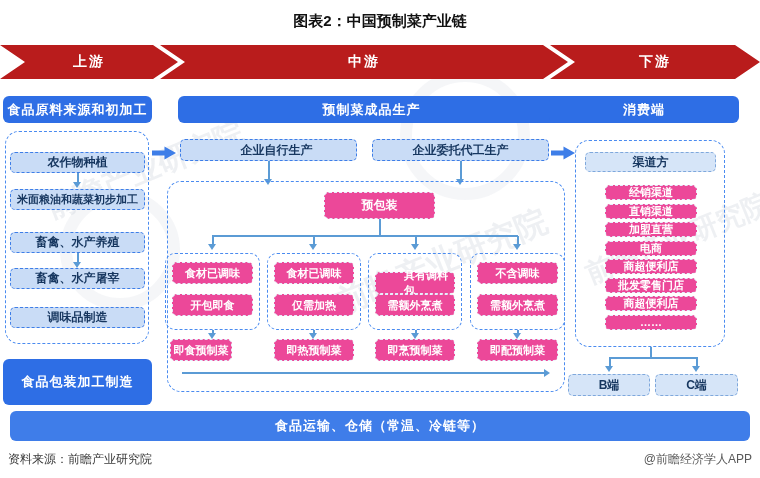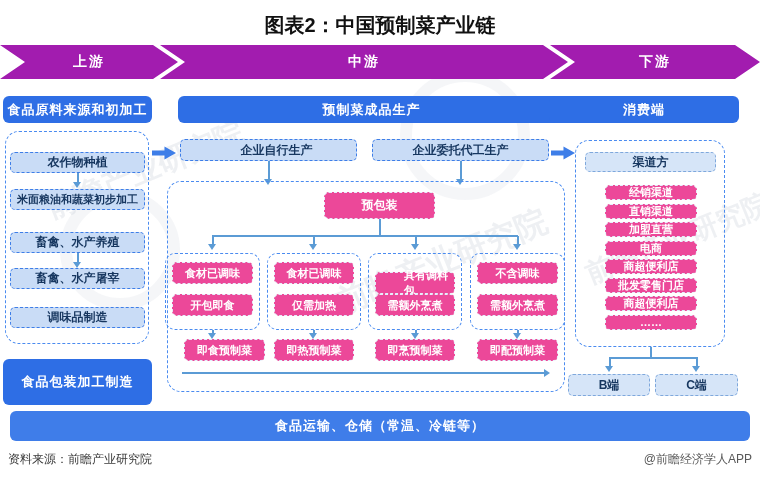--- a/index.html
+++ b/index.html
@@ -1,21 +1,21 @@
 <!DOCTYPE html>
 <html><head>
 <meta charset="utf-8">
 <style>
   * { margin:0; padding:0; box-sizing:border-box; }
   body { background:#ffffff; font-family:"Liberation Sans","DejaVu Sans",sans-serif; }
   .canvas { position:relative; width:760px; height:478px; background:#fff; overflow:hidden; }
   .abs { position:absolute; }
 
   
-  .chev { top:45px; height:34px; background:#a21caf; color:#fff; font-weight:bold; font-size:14px;
+  .chev { top:45px; height:34px; background:#b91c1c; color:#fff; font-weight:bold; font-size:14px;
           letter-spacing:2px; display:flex; align-items:center; justify-content:center;
           clip-path:polygon(0 0, calc(100% - 25px) 0, 100% 50%, calc(100% - 25px) 100%, 0 100%, 25px 50%); }
 
   
   .solid-hdr { background:#2E6EE5; color:#fff; font-weight:bold; font-size:13px; border-radius:6px;
                display:flex; align-items:center; justify-content:center; letter-spacing:1px; }
 
   
   .lightbox { background:#C9DCF6; border:1px dashed #3E7EE8; border-radius:5px; color:#16365F;
               font-weight:bold; font-size:12px; display:flex; align-items:center; justify-content:center; }
@@ -35,21 +35,21 @@
   
   .vline { width:1.5px; background:#5B9BD5; }
   .hline { height:1.5px; background:#5B9BD5; }
   .ah-down { width:0; height:0; border-left:4px solid transparent; border-right:4px solid transparent;
              border-top:6px solid #5B9BD5; }
   .ah-right { width:0; height:0; border-top:4px solid transparent; border-bottom:4px solid transparent;
               border-left:6px solid #5B9BD5; }
   .fatarrow { background:#3E7EE8;
               clip-path:polygon(0 32%, 52% 32%, 52% 4%, 100% 50%, 52% 96%, 52% 68%, 0 68%); }
 
-  .title { top:12px; left:0; width:760px; text-align:center; font-size:20px; font-weight:bold; color:#111; }
+  .title { top:12px; left:0; width:760px; text-align:center; font-size:15px; font-weight:bold; color:#111; }
   .degree { color:#5B9BD5; font-weight:bold; font-size:12px; text-align:center; }
   .bar { background:#3F7DE9; border-radius:6px; color:#fff; font-weight:bold; font-size:13px;
          display:flex; align-items:center; justify-content:center; letter-spacing:1px; }
   .src { font-size:12px; color:#3A3A3A; }
   .credit { font-size:12px; color:#595959; text-align:right; }
 
   .wm { color:rgba(150,162,178,0.16); font-weight:bold; white-space:nowrap; pointer-events:none; }
   .wmc { border:12px solid rgba(158,170,185,0.10); border-radius:50%; pointer-events:none; }
   .layer { position:absolute; inset:0; }
 </style>
@@ -129,21 +129,21 @@
 
   <div class="abs vline" style="left:212px; top:330px; height:3px;"></div>
   <div class="abs ah-down" style="left:208px; top:333px;"></div>
   <div class="abs vline" style="left:313px; top:330px; height:3px;"></div>
   <div class="abs ah-down" style="left:309px; top:333px;"></div>
   <div class="abs vline" style="left:415px; top:330px; height:3px;"></div>
   <div class="abs ah-down" style="left:411px; top:333px;"></div>
   <div class="abs vline" style="left:517px; top:330px; height:3px;"></div>
   <div class="abs ah-down" style="left:513px; top:333px;"></div>
 
-  <div class="abs midbox" style="left:184px; top:339px; width:81px; height:22px;">即食预制菜</div>
+  <div class="abs midbox" style="left:170px; top:339px; width:62px; height:22px;">即食预制菜</div>
   <div class="abs midbox" style="left:274px; top:339px; width:80px; height:22px;">即热预制菜</div>
   <div class="abs midbox" style="left:375px; top:339px; width:80px; height:22px;">即烹预制菜</div>
   <div class="abs midbox" style="left:477px; top:339px; width:81px; height:22px;">即配预制菜</div>
 
   <div class="abs hline" style="left:182px; top:372px; width:362px;"></div>
   <div class="abs ah-right" style="left:544px; top:368.5px;"></div>
 
   <div class="abs dashc" style="left:575px; top:140px; width:150px; height:207px;"></div>
   <div class="abs palebox" style="left:585px; top:152px; width:131px; height:20px;">渠道方</div>
 

